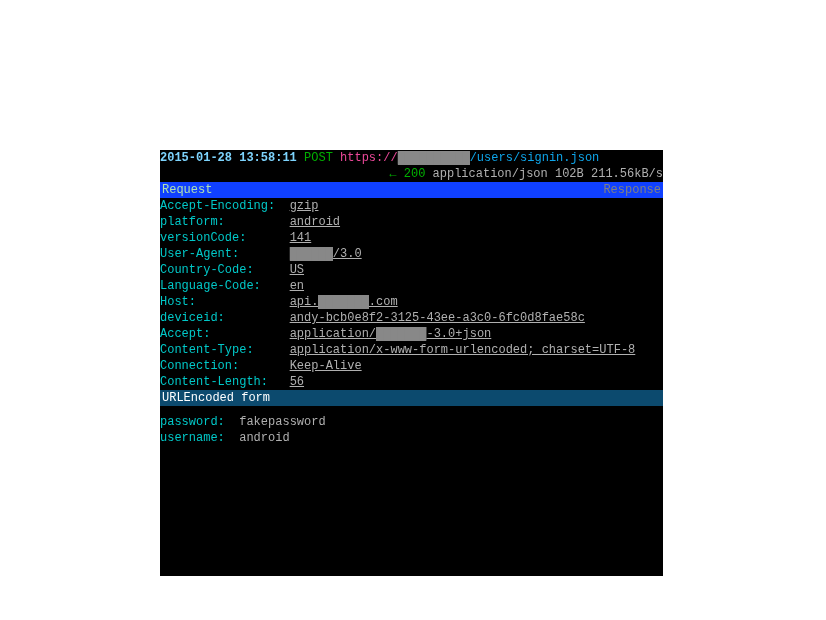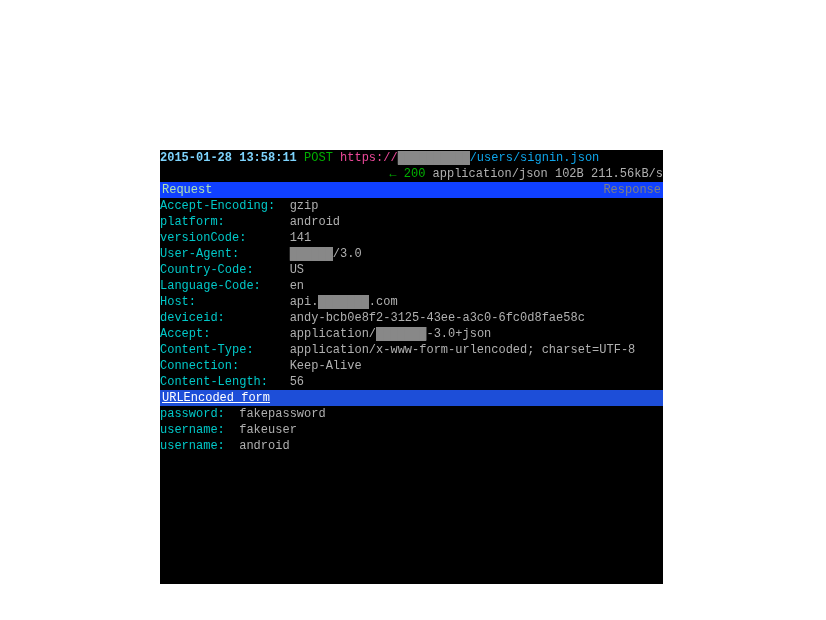--- a/index.html
+++ b/index.html
@@ -41,30 +41,30 @@
       justify-content: space-between;
       padding: 0 2px;
       white-space: pre;
     }
     .bar-left { color: #b0e0b0; }
     .bar-right { color: #808080; }
     .headers {
       white-space: pre;
     }
     .hk { color: #00c8c8; text-align: right; }
-    .hv { color: #b0b0b0; }
+    .hv { color: #b0b0b0; text-decoration: underline; }
     .section-bar {
-      background: #1d4ed8;
+      background: #0c4a6e;
       color: #fff;
       white-space: pre;
       padding: 0 2px;
-      text-decoration: underline;
     }
     .form-block {
       white-space: pre;
+      margin-top: 8px;
     }
     .fk { color: #00c8c8; }
     .fv { color: #b0b0b0; }
     .pad-bottom { height: 130px; background: #000; }
   </style>
 </head>
 <body>
 
 <div class="terminal">
 
@@ -74,16 +74,16 @@
 
   <div class="bar">
     <span class="bar-left">Request</span>
     <span class="bar-right">Response</span>
   </div>
 
   <div class="headers" id="headers-block"><div><span class="hk">Accept-Encoding:</span>  <span class="hv">gzip</span></div><div><span class="hk">platform:       </span>  <span class="hv">android</span></div><div><span class="hk">versionCode:    </span>  <span class="hv">141</span></div><div><span class="hk">User-Agent:     </span>  <span class="hv"></span><span class="redact">██████</span><span class="hv">/3.0</span></div><div><span class="hk">Country-Code:   </span>  <span class="hv">US</span></div><div><span class="hk">Language-Code:  </span>  <span class="hv">en</span></div><div><span class="hk">Host:           </span>  <span class="hv">api.</span><span class="redact">███████</span><span class="hv">.com</span></div><div><span class="hk">deviceid:       </span>  <span class="hv">andy-bcb0e8f2-3125-43ee-a3c0-6fc0d8fae58c</span></div><div><span class="hk">Accept:         </span>  <span class="hv">application/</span><span class="redact">███████</span><span class="hv">-3.0+json</span></div><div><span class="hk">Content-Type:   </span>  <span class="hv">application/x-www-form-urlencoded; charset=UTF-8</span></div><div><span class="hk">Connection:     </span>  <span class="hv">Keep-Alive</span></div><div><span class="hk">Content-Length: </span>  <span class="hv">56</span></div></div>
 
   <div class="section-bar">URLEncoded form</div>
 
-  <div class="form-block" id="form-block"><div><span class="fk">password: </span> <span class="fv">fakepassword</span></div><div><span class="fk">username: </span> <span class="fv">fakeuser</span></div><div><span class="fk">username: </span> <span class="fv">android</span></div></div>
+  <div class="form-block" id="form-block"><div><span class="fk">password: </span> <span class="fv">fakepassword</span></div><div><span class="fk">username: </span> <span class="fv">android</span></div></div>
 
   <div class="pad-bottom"></div>
 </div>
 
 </body></html>

